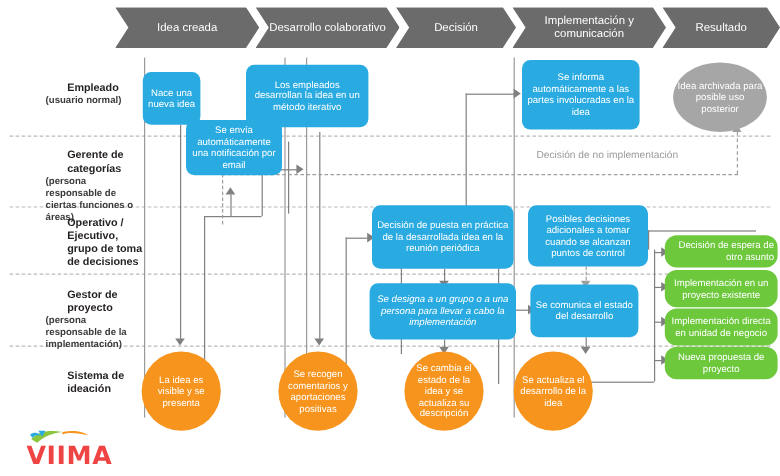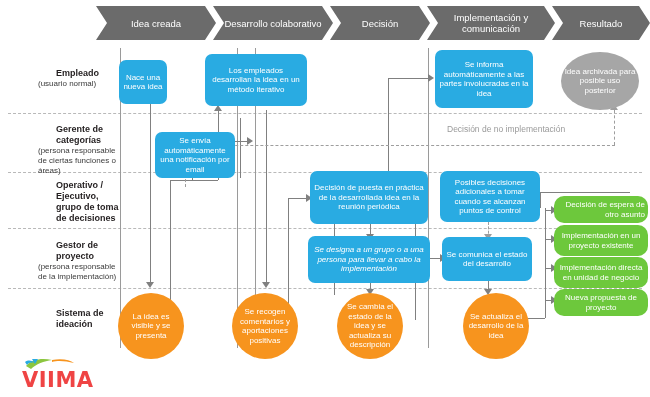--- a/index.html
+++ b/index.html
@@ -33,21 +33,21 @@
     border-top:1px dashed #b9b9b9;
   }
   .col-div{
     position:absolute;width:0;
     border-left:1px solid #9a9a9a;
   }
 
   
   .lane-label{position:absolute;left:10px;width:110px;color:#231f20;}
   .lane-label .t{font-size:9px;font-weight:bold;line-height:11px;margin-left:46px;}
-  .lane-label .s{font-size:8px;font-weight:normal;line-height:10px;color:#3a3a3a;padding-left:28px;}
+  .lane-label .s{font-size:8px;font-weight:bold;line-height:10px;color:#3a3a3a;padding-left:28px;}
 
   
   .node{
     position:absolute;
     box-sizing:border-box;
     display:flex;align-items:center;justify-content:center;
     text-align:center;
     color:#ffffff;
     font-size:8px;
     line-height:9.5px;
@@ -195,41 +195,41 @@
   <div class="conn v" style="left:334px;top:200px;height:95px;"></div>
 
   <div class="node n-blue" style="left:119px;top:60px;width:48px;height:44px;">Nace una nueva idea</div>
 
   <div class="node n-blue" style="left:205px;top:54px;width:102px;height:52px;">Los empleados desarrollan la idea en un método iterativo</div>
 
   <div class="node n-blue" style="left:435px;top:50px;width:98px;height:58px;">Se informa automáticamente a las partes involucradas en la idea</div>
 
   <div class="node n-gray" style="left:561px;top:52px;width:78px;height:58px;">Idea archivada para posible uso posterior</div>
 
-  <div class="node n-blue" style="left:155px;top:132px;width:80px;height:46px;">Se envía automáticamente una notificación por email</div>
+  <div class="node n-blue" style="left:155px;top:100px;width:80px;height:46px;">Se envía automáticamente una notificación por email</div>
 
   <div class="flow-note" style="left:447px;top:124px;">Decisión de no implementación</div>
 
   <div class="node n-blue" style="left:310px;top:171px;width:118px;height:53px;">Decisión de puesta en práctica de la desarrollada idea en la reunión periódica</div>
 
   <div class="node n-blue" style="left:440px;top:171px;width:100px;height:51px;">Posibles decisiones adicionales a tomar cuando se alcanzan puntos de control</div>
 
   <div class="node n-blue" style="left:308px;top:236px;width:122px;height:47px;font-style:italic;">Se designa a un grupo o a una persona para llevar a cabo la implementación</div>
 
   <div class="node n-blue" style="left:442px;top:237px;width:90px;height:44px;">Se comunica el estado del desarrollo</div>
 
   <div class="node n-green" style="left:554px;top:196px;width:94px;height:27px;text-align:right;">Decisión de espera de otro asunto</div>
   <div class="node n-green" style="left:554px;top:225px;width:94px;height:31px;">Implementación en un proyecto existente</div>
   <div class="node n-green" style="left:554px;top:257px;width:94px;height:31px;">Implementación directa en unidad de negocio</div>
   <div class="node n-green" style="left:554px;top:289px;width:94px;height:27px;">Nueva propuesta de proyecto</div>
 
   <div class="node n-orange" style="left:118px;top:293px;width:66px;height:66px;">La idea es visible y se presenta</div>
   <div class="node n-orange" style="left:232px;top:293px;width:66px;height:66px;">Se recogen comentarios y aportaciones positivas</div>
   <div class="node n-orange" style="left:337px;top:293px;width:66px;height:66px;">Se cambia el estado de la idea y se actualiza su descripción</div>
-  <div class="node n-orange" style="left:463px;top:293px;width:66px;height:66px;">Se actualiza el desarrollo de la idea</div>
+  <div class="node n-orange" style="left:428px;top:293px;width:66px;height:66px;">Se actualiza el desarrollo de la idea</div>
 
   <div class="logo">
     <svg width="96" height="16" viewBox="0 0 96 16">
       <path d="M4 9 C10 2, 20 1, 30 3 C22 4, 14 7, 9 12 Z" fill="#8cc63f"></path>
       <path d="M30 3 C40 1, 48 3, 52 6 C44 4, 36 3, 30 5 Z" fill="#f7941e"></path>
       <path d="M3 5 C6 3, 10 3, 12 6 C9 5, 6 6, 5 8 Z" fill="#29abe2"></path>
       <path d="M10 2 L13 7 L16 2 Z" fill="#29abe2"></path>
     </svg>
     <div class="logo-word">VIIMA</div>
   </div>

